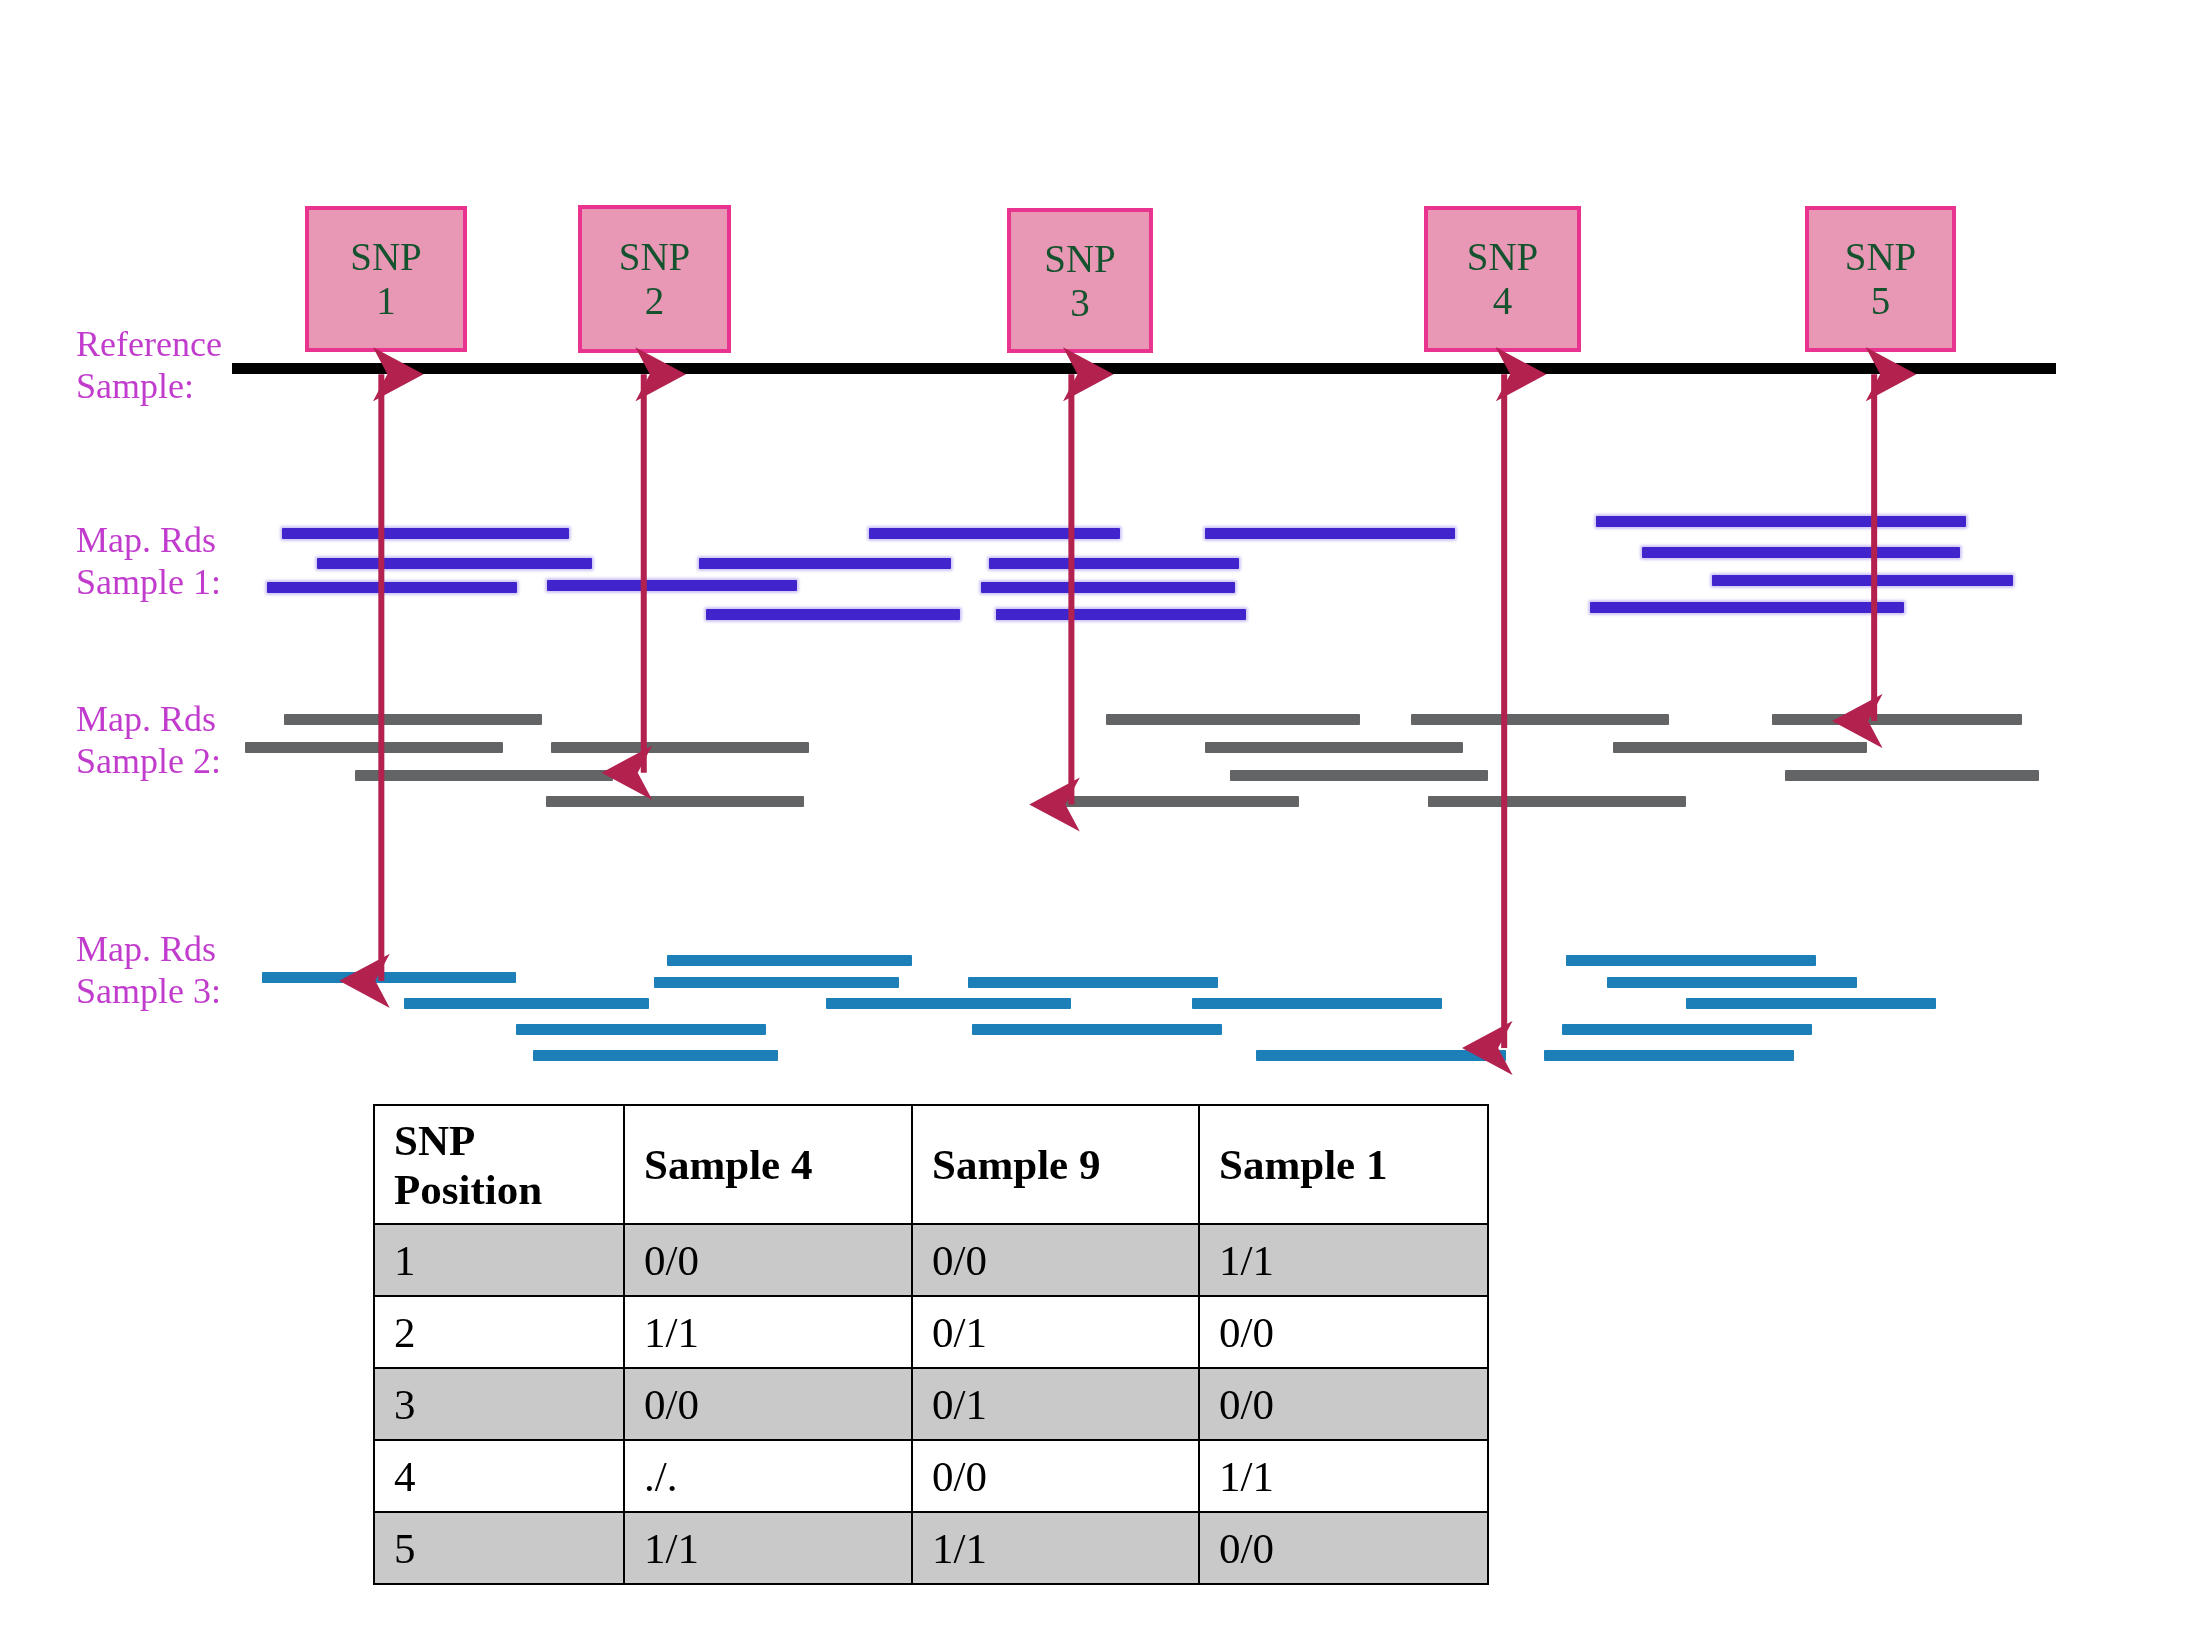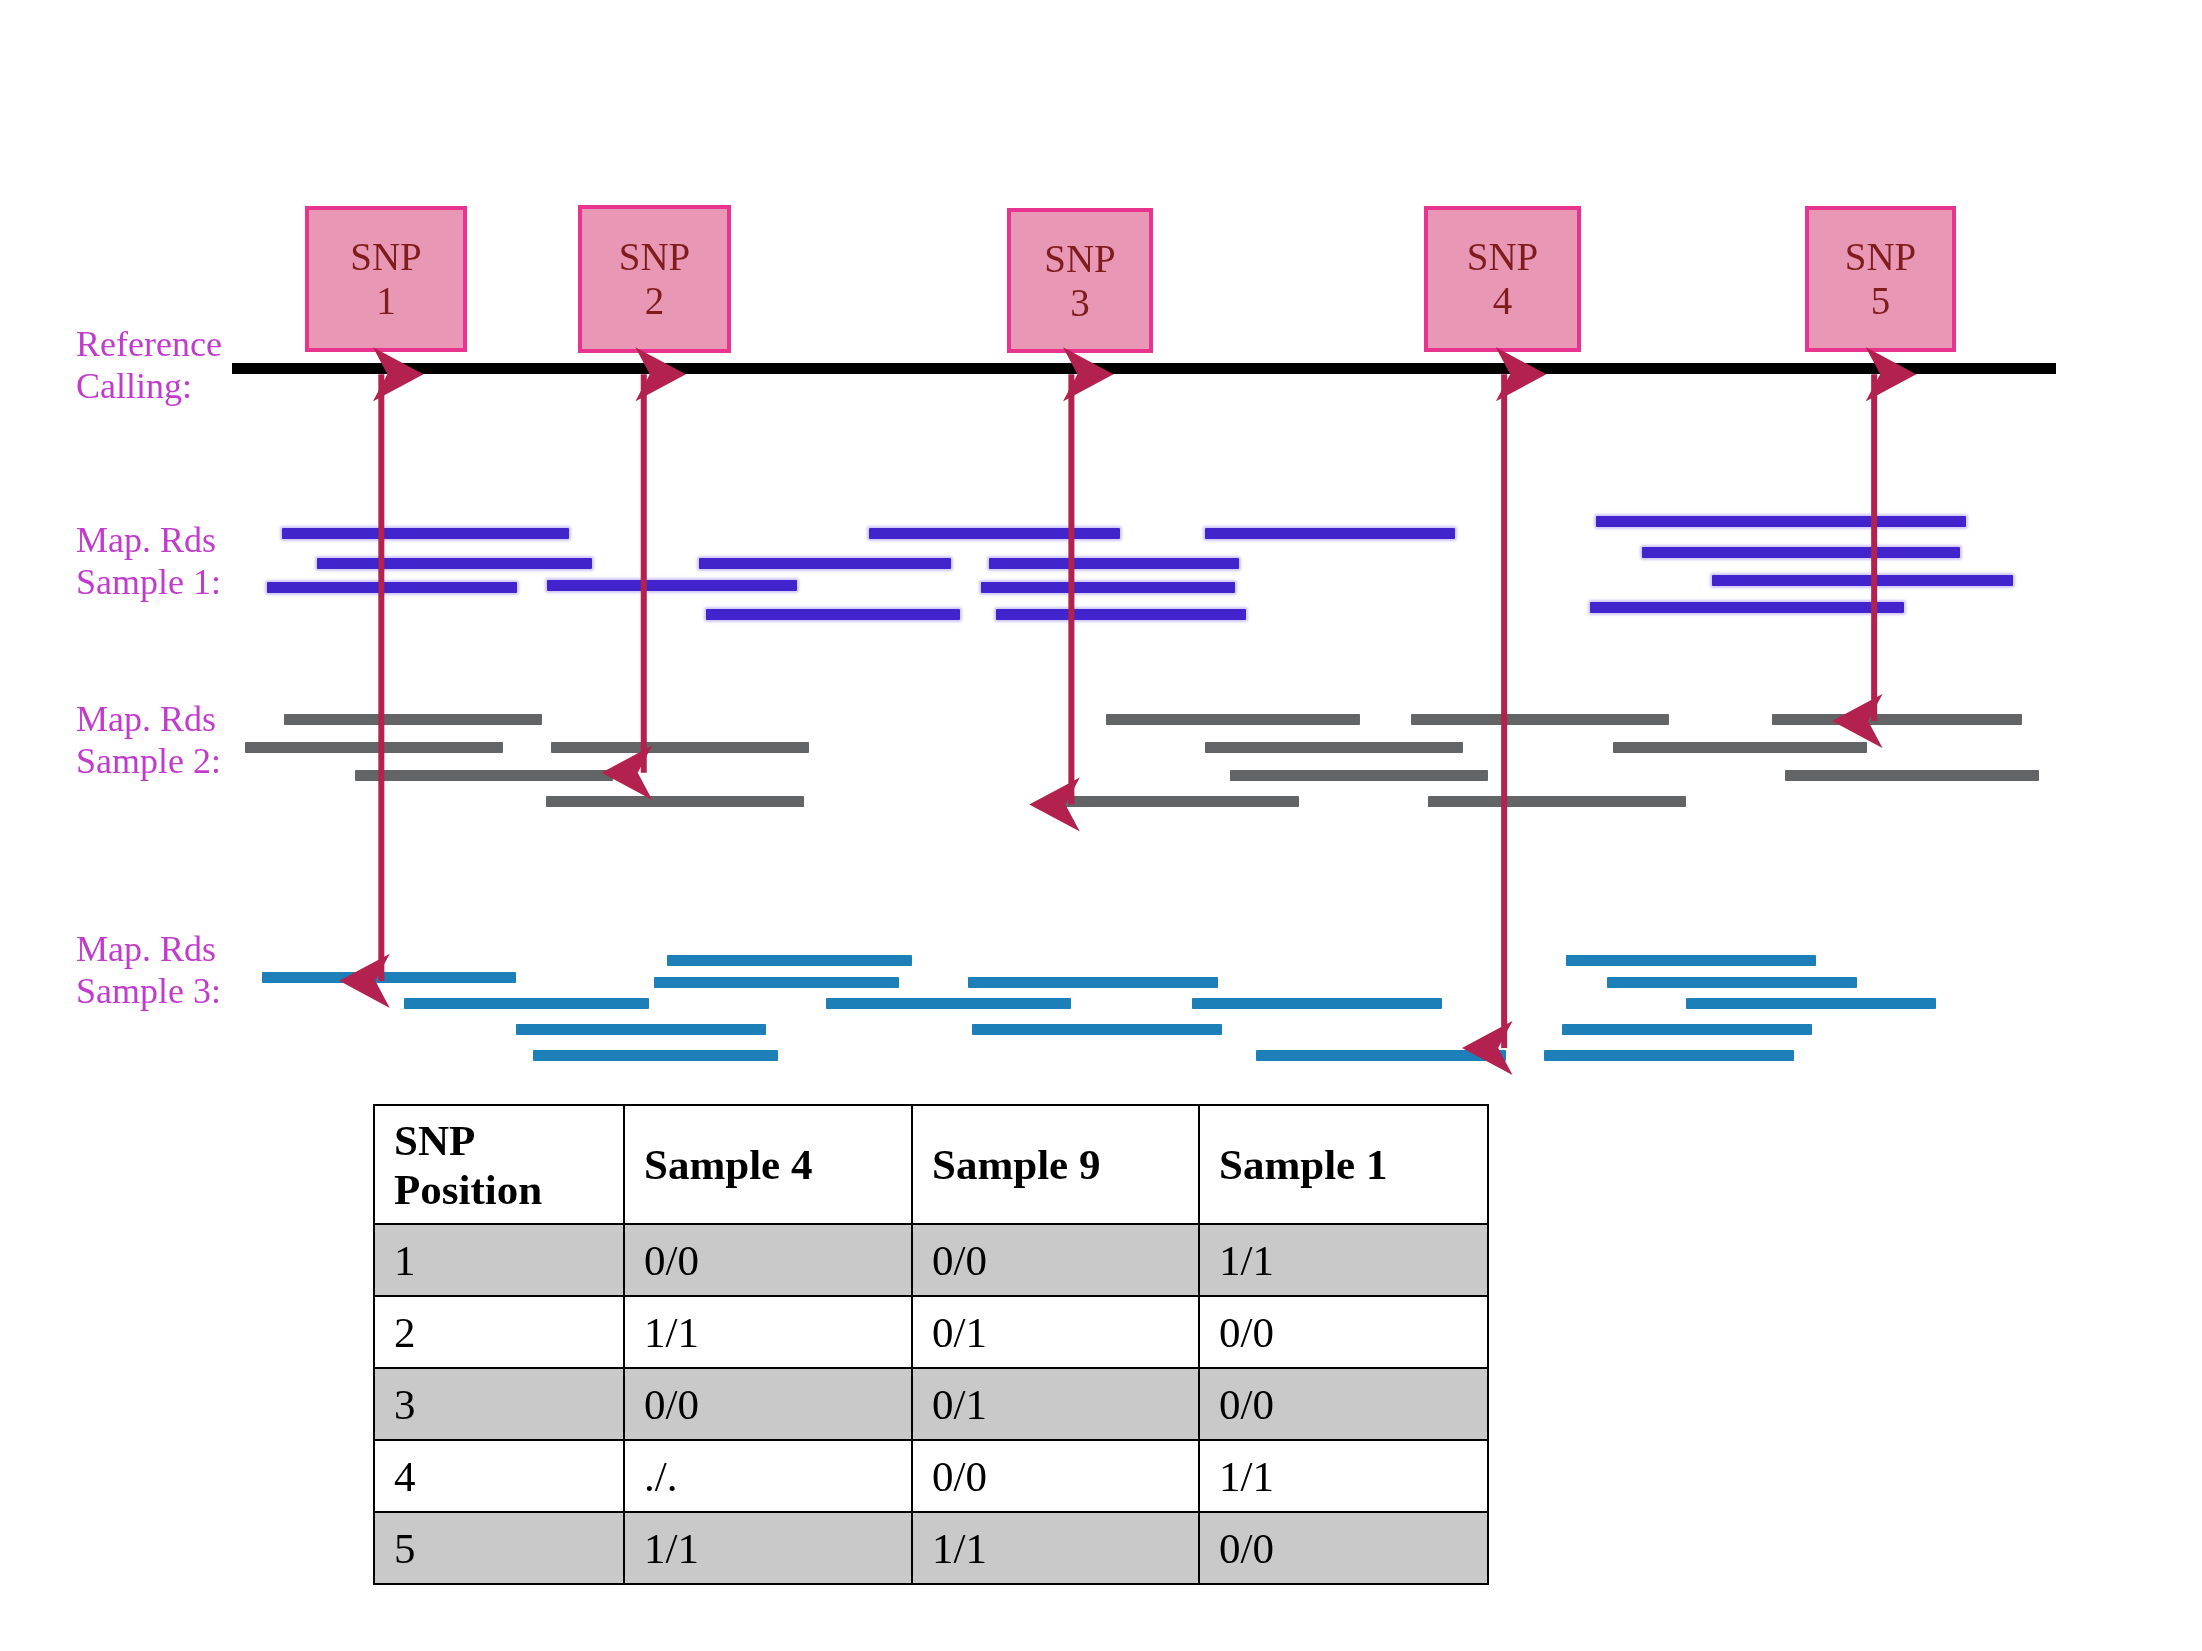--- a/index.html
+++ b/index.html
@@ -30,21 +30,21 @@
     line-height: 1.1;
     color: #111111;
     font-family: "Liberation Serif", "DejaVu Serif", serif;
     letter-spacing: 0.9px;
   }
   .snp-box {
     position: absolute;
     background: #e897b5;
     border: 4.3px solid #e8338f;
     box-sizing: border-box;
-    color: #7f1d1d;
+    color: #14532d;
     font-size: 39px;
     line-height: 1.12;
     text-align: center;
     display: flex;
     flex-direction: column;
     align-items: center;
     justify-content: center;
     font-family: "Liberation Serif", "DejaVu Serif", serif;
   }
   .ref-line {
@@ -132,21 +132,21 @@
     <span>4</span>
   </div>
   <div class="snp-box" style="left:1805px; top:206px; width:151px; height:146px;">
     <span>SNP</span>
     <span>5</span>
   </div>
 
   <div class="ref-line" style="left:232px; top:363px; width:1824px;"></div>
 
   <div class="side-label" style="left:76px; top:324px; width:224px;">Reference
-Calling:</div>
+Sample:</div>
   <div class="side-label" style="left:76px; top:520px; width:224px;">Map. Rds
 Sample 1:</div>
   <div class="side-label" style="left:76px; top:699px; width:224px;">Map. Rds
 Sample 2:</div>
   <div class="side-label" style="left:76px; top:929px; width:224px;">Map. Rds
 Sample 3:</div>
 
   <div id="reads-layer">
       <div class="read s1" style="left: 282px; top: 528px; width: 287px;"></div>
       <div class="read s1" style="left: 317px; top: 558px; width: 275px;"></div>

